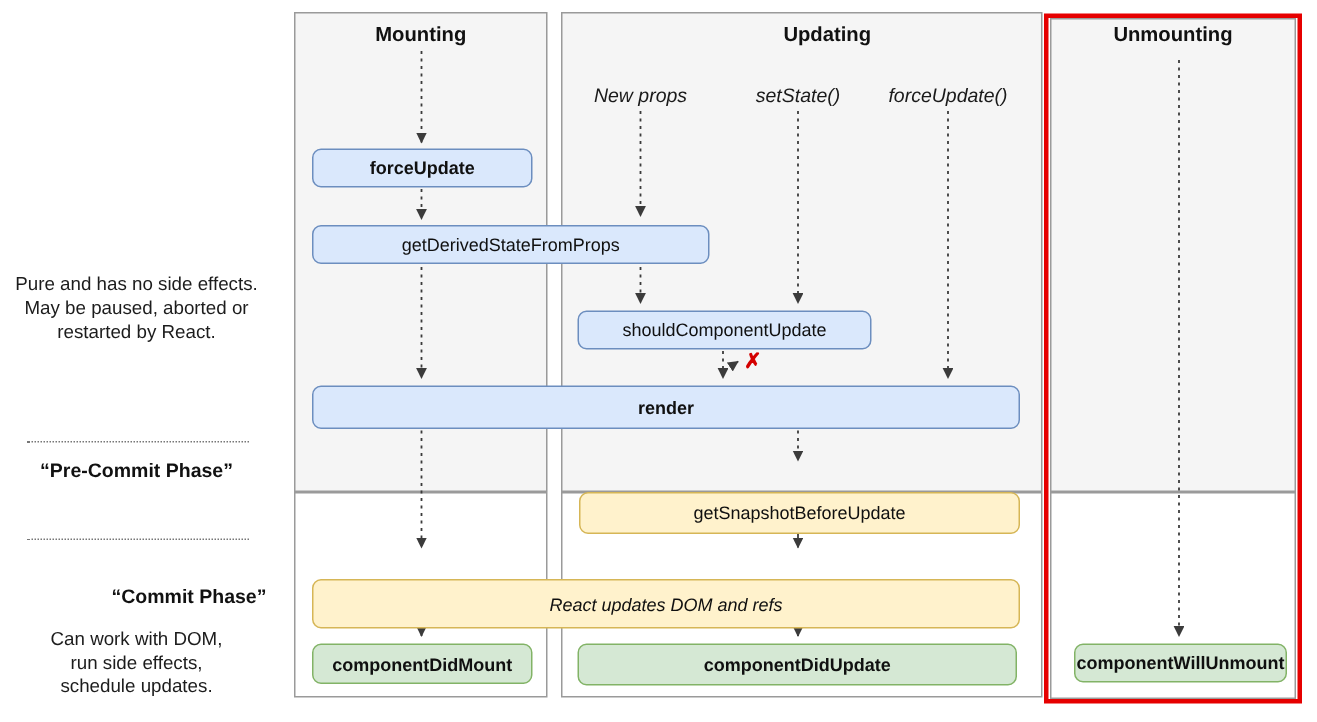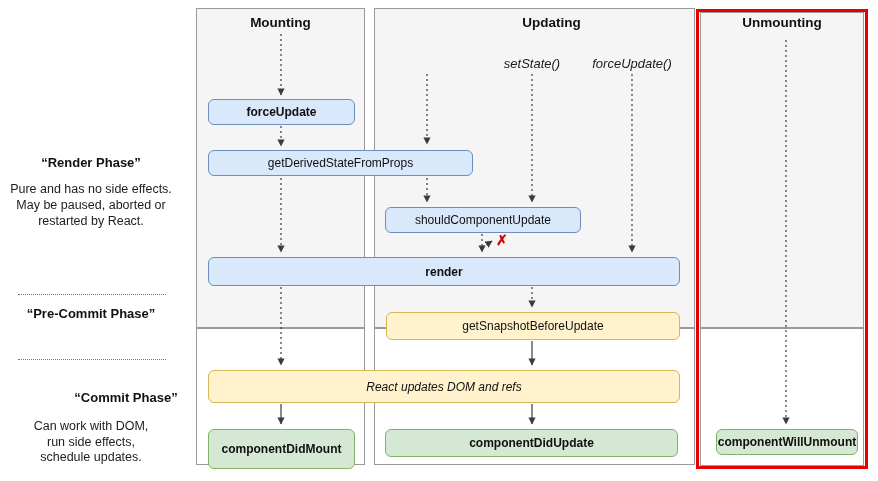--- a/index.html
+++ b/index.html
@@ -10,21 +10,21 @@
   .col-top, .col-bottom { position:absolute; box-sizing:border-box; border:1px solid var(--column-border,#9a9a9a); }
   .col-top { background:var(--column-fill,#f5f5f5); }
   .col-bottom { background:#ffffff; }
   .col-title { position:absolute; text-align:center; font-weight:bold; font-size:13.5px; }
   .trigger { position:absolute; text-align:center; font-style:italic; font-size:13px; color:#1a1a1a; }
   .lifebox {
     position:absolute; box-sizing:border-box; border:1px solid; border-radius:6px;
     display:flex; align-items:center; justify-content:center; font-size:12px; color:#101010;
   }
   .blue   { background:var(--blue-fill,#dae8fc);   border-color:var(--blue-border,#6c8ebf); }
-  .yellow { background:var(--yellow-fill,#fff2cc); border-color:var(--yellow-border,#d6b656); }
+  .yellow { background:var(--yellow-fill,#fff2cc); border-color:var(--yellow-border,#d6b656);margin-top:16px; }
   .green  { background:var(--green-fill,#d5e8d4);  border-color:var(--green-border,#82b366); }
   .bold { font-weight:bold; }
   .italic { font-style:italic; }
   .phase-title { position:absolute; left:0; width:182px; text-align:center; font-weight:bold; font-size:13px; }
   .phase-line  { position:absolute; left:0; width:182px; text-align:center; font-size:12.5px; color:#1c1c1c; }
   .divider { position:absolute; height:0; border-top:1px dotted #777; }
   .red-frame { position:absolute; box-sizing:border-box; border:3px solid var(--highlight-red,#e60000); background:transparent; }
   svg.arrows { position:absolute; left:0; top:0; width:878px; height:481px; }
   .arrow-line { stroke:var(--arrow-color,#3b3b3b); stroke-width:1.2; fill:none; }
   .dotted { stroke-dasharray:2,3; }
@@ -68,36 +68,36 @@
 
     <path class="arrow-line dotted" marker-end="url(#ah)" d="M786,40 V424"></path>
   </svg>
 
   <span class="cancel-x" style="left:496px; top:233px;">✗</span>
 
   <div class="col-title" style="left:196px; top:15px; width:169px;">Mounting</div>
   <div class="col-title" style="left:374px; top:15px; width:355px;">Updating</div>
   <div class="col-title" style="left:700px; top:15px; width:164px;">Unmounting</div>
 
+  <div class="trigger" style="left:367px; top:56px; width:120px;">New props</div>
   <div class="trigger" style="left:472px; top:56px; width:120px;">setState()</div>
   <div class="trigger" style="left:572px; top:56px; width:120px;">forceUpdate()</div>
 
   <div class="lifebox blue bold" style="left:208px; top:99px;  width:147px; height:26px;">forceUpdate</div>
   <div class="lifebox blue" style="left:208px; top:150px; width:265px; height:26px;">getDerivedStateFromProps</div>
   <div class="lifebox blue" style="left:385px; top:207px; width:196px; height:26px;">shouldComponentUpdate</div>
   <div class="lifebox blue bold" style="left:208px; top:257px; width:472px; height:29px;">render</div>
   <div class="lifebox yellow" style="left:386px; top:312px; width:294px; height:28px;">getSnapshotBeforeUpdate</div>
   <div class="lifebox yellow italic" style="left:208px; top:370px; width:472px; height:33px;">React updates DOM and refs</div>
-  <div class="lifebox green bold" style="left:208px; top:429px; width:147px; height:40px;">componentDidMount</div>
+  <div class="lifebox green bold" style="left:208px; top:429px; width:147px; height:27px;">componentDidMount</div>
   <div class="lifebox green bold" style="left:385px; top:429px; width:293px; height:28px;">componentDidUpdate</div>
   <div class="lifebox green bold" style="left:716px; top:429px; width:142px; height:26px;">componentWillUnmount</div>
 
   <div class="red-frame" style="left:696px; top:9px; width:172px; height:460px;"></div>
 
-  <div class="phase-title" style="top:155px;">“Render Phase”</div>
   <div class="phase-line" style="top:182px;">Pure and has no side effects.</div>
   <div class="phase-line" style="top:198px;">May be paused, aborted or</div>
   <div class="phase-line" style="top:214px;">restarted by React.</div>
 
   <div class="divider" style="left:18px; top:294px; width:148px;"></div>
 
   <div class="phase-title" style="top:306px;">“Pre-Commit Phase”</div>
 
   <div class="divider" style="left:18px; top:359px; width:148px;"></div>
 

